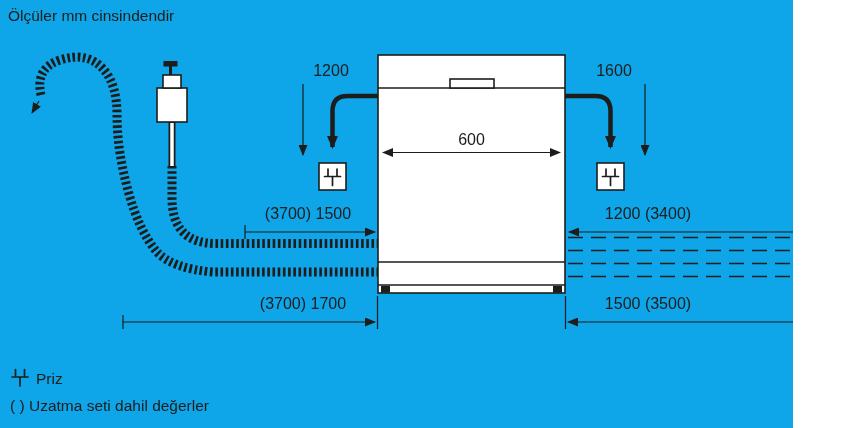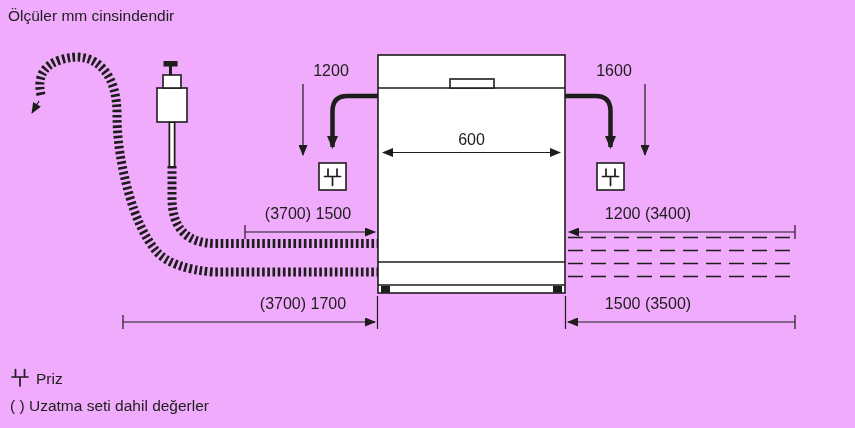--- a/index.html
+++ b/index.html
@@ -1,17 +1,17 @@
 <!DOCTYPE html>
 <html><head>
 <meta charset="utf-8">
 <style>
   html,body{margin:0;padding:0;background:#fff;}
   .canvas{
-    position:relative;width:855px;height:428px;background:#f0abfc;
+    position:relative;width:793px;height:428px;background:#0ea5e9;
     font-family:"Liberation Sans", sans-serif;overflow:hidden;
   }
   svg{display:block}
   .lbl{fill:#1d1d1b;font-size:16px;font-family:"Liberation Sans",sans-serif;}
   .cap{font-size:15.5px;}
   .ln{stroke:#1d1d1b;fill:none;}
   .thin{stroke-width:1.2;}
   .mid{stroke-width:1.4;}
   .box{stroke-width:1.6;fill:#ffffff;}
   .hose{stroke:#1d1d1b;stroke-width:9;fill:none;stroke-dasharray:2.6 2.6;stroke-linecap:butt;}

